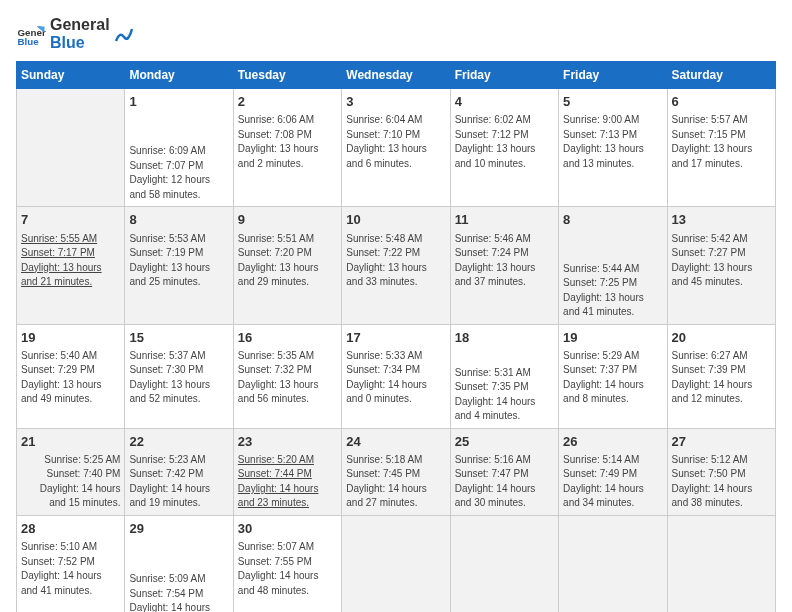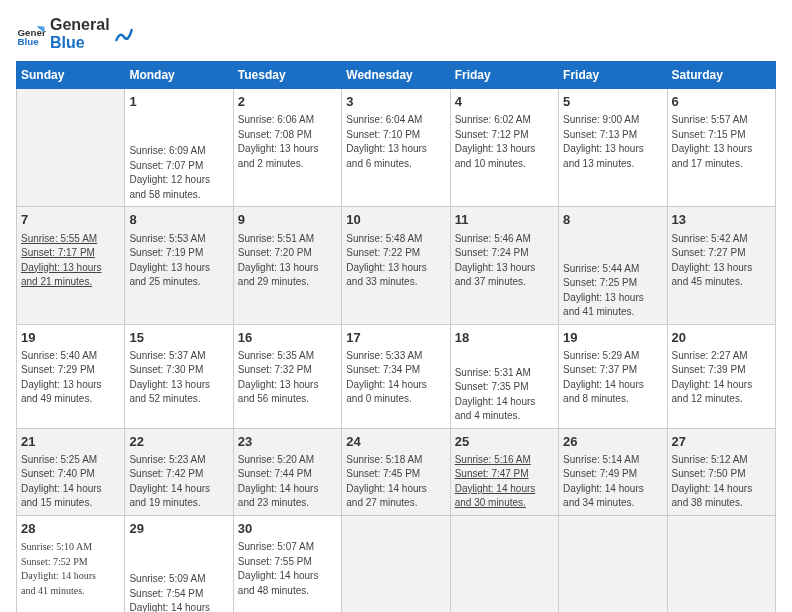--- a/index.html
+++ b/index.html
@@ -255,58 +255,58 @@
         </td>
         <td>
           <span class="day-num">19</span>
           <div class="day-info" style="white-space: pre-line;">Sunrise: 5:29 AM
 Sunset: 7:37 PM
 Daylight: 14 hours
 and 8 minutes.</div>
         </td>
         <td>
           <span class="day-num">20</span>
-          <div class="day-info" style="white-space: pre-line;">Sunrise: 2:27 AM
+          <div class="day-info" style="white-space: pre-line;">Sunrise: 6:27 AM
 Sunset: 7:39 PM
 Daylight: 14 hours
 and 12 minutes.</div>
         </td>
       </tr>
       <tr>
         <td>
           <span class="day-num">21</span>
-          <div class="day-info" style="white-space: pre-line;">Sunrise: 5:25 AM
+          <div class="day-info" style="white-space: pre-line; text-align: right;">Sunrise: 5:25 AM
 Sunset: 7:40 PM
 Daylight: 14 hours
 and 15 minutes.</div>
         </td>
         <td>
           <span class="day-num">22</span>
           <div class="day-info" style="white-space: pre-line;">Sunrise: 5:23 AM
 Sunset: 7:42 PM
 Daylight: 14 hours
 and 19 minutes.</div>
         </td>
         <td>
           <span class="day-num">23</span>
-          <div class="day-info" style="white-space: pre-line;">Sunrise: 5:20 AM
+          <div class="day-info" style="white-space: pre-line; text-decoration: underline;">Sunrise: 5:20 AM
 Sunset: 7:44 PM
 Daylight: 14 hours
 and 23 minutes.</div>
         </td>
         <td>
           <span class="day-num">24</span>
           <div class="day-info" style="white-space: pre-line;">Sunrise: 5:18 AM
 Sunset: 7:45 PM
 Daylight: 14 hours
 and 27 minutes.</div>
         </td>
         <td>
           <span class="day-num">25</span>
-          <div class="day-info" style="white-space: pre-line; text-decoration: underline;">Sunrise: 5:16 AM
+          <div class="day-info" style="white-space: pre-line;">Sunrise: 5:16 AM
 Sunset: 7:47 PM
 Daylight: 14 hours
 and 30 minutes.</div>
         </td>
         <td>
           <span class="day-num">26</span>
           <div class="day-info" style="white-space: pre-line;">Sunrise: 5:14 AM
 Sunset: 7:49 PM
 Daylight: 14 hours
 and 34 minutes.</div>
@@ -315,21 +315,21 @@
           <span class="day-num">27</span>
           <div class="day-info" style="white-space: pre-line;">Sunrise: 5:12 AM
 Sunset: 7:50 PM
 Daylight: 14 hours
 and 38 minutes.</div>
         </td>
       </tr>
       <tr>
         <td>
           <span class="day-num">28</span>
-          <div class="day-info" style="white-space: pre-line; font-family: Liberation Serif, serif;">Sunrise: 5:10 AM
+          <div class="day-info" style="white-space: pre-line;">Sunrise: 5:10 AM
 Sunset: 7:52 PM
 Daylight: 14 hours
 and 41 minutes.</div>
         </td>
         <td>
           <span class="day-num">29</span>
           <div class="day-info" style="white-space: pre-line; margin-top: 34px;">Sunrise: 5:09 AM
 Sunset: 7:54 PM
 Daylight: 14 hours
 and 45 minutes.</div>

